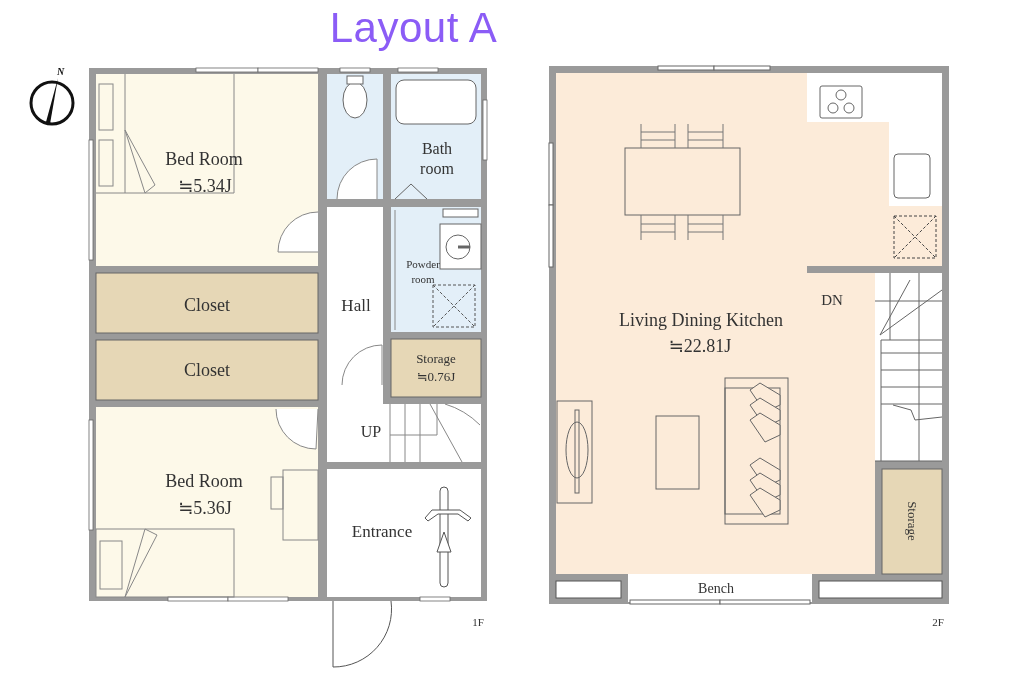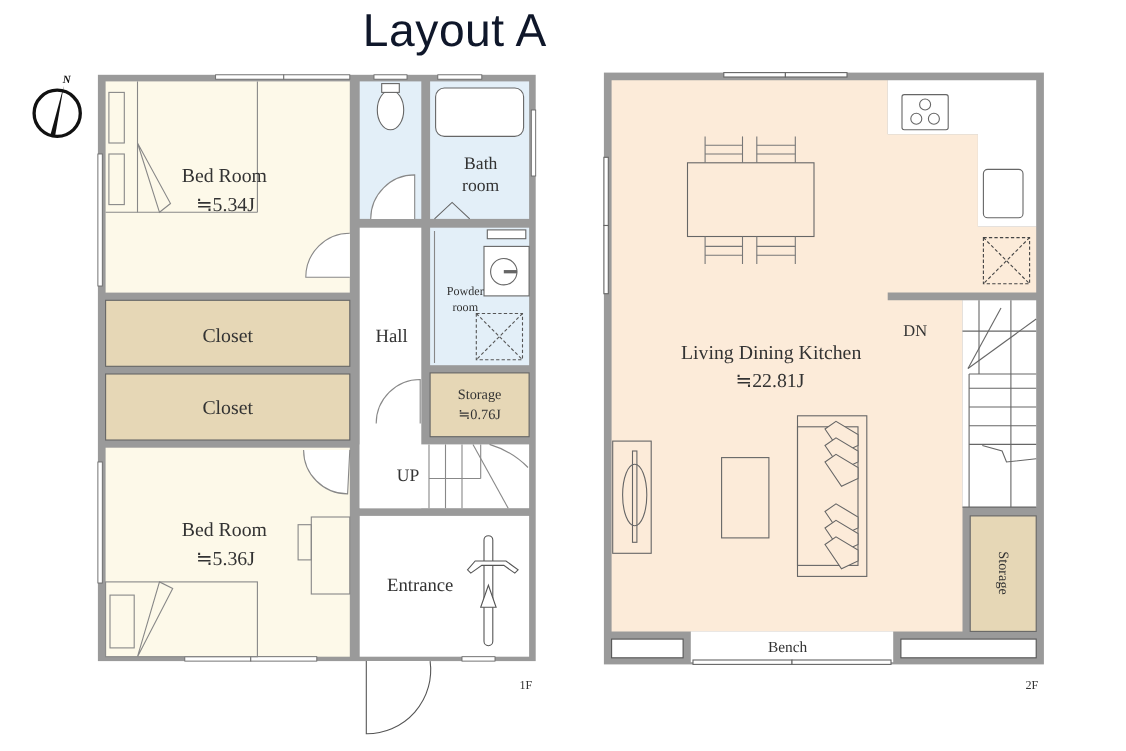--- a/index.html
+++ b/index.html
@@ -1,17 +1,17 @@
 <!DOCTYPE html>
 <html><head>
 <meta charset="utf-8">
 <style>
   html,body{margin:0;padding:0;background:#ffffff;}
   body{width:1024px;height:683px;position:relative;overflow:hidden;font-family:"DejaVu Serif",serif;}
-  .title{position:absolute;left:0;top:4px;width:827px;text-align:center;font-family:"Liberation Sans",sans-serif;font-size:42px;font-weight:500;color:#0f172a;letter-spacing:0.5px;}
+  .title{position:absolute;left:0;top:4px;width:827px;text-align:center;font-family:"Liberation Sans",sans-serif;font-size:42px;font-weight:500;color:#8b5cf6;letter-spacing:0.5px;}
   svg{position:absolute;left:0;top:0;}
   .lbl{font-family:"Liberation Serif",serif;fill:#333;}
 </style>
 </head>
 <body>
 
 <div class="title">Layout A</div>
 
 <svg width="1024" height="683" viewBox="0 0 1024 683">
 

